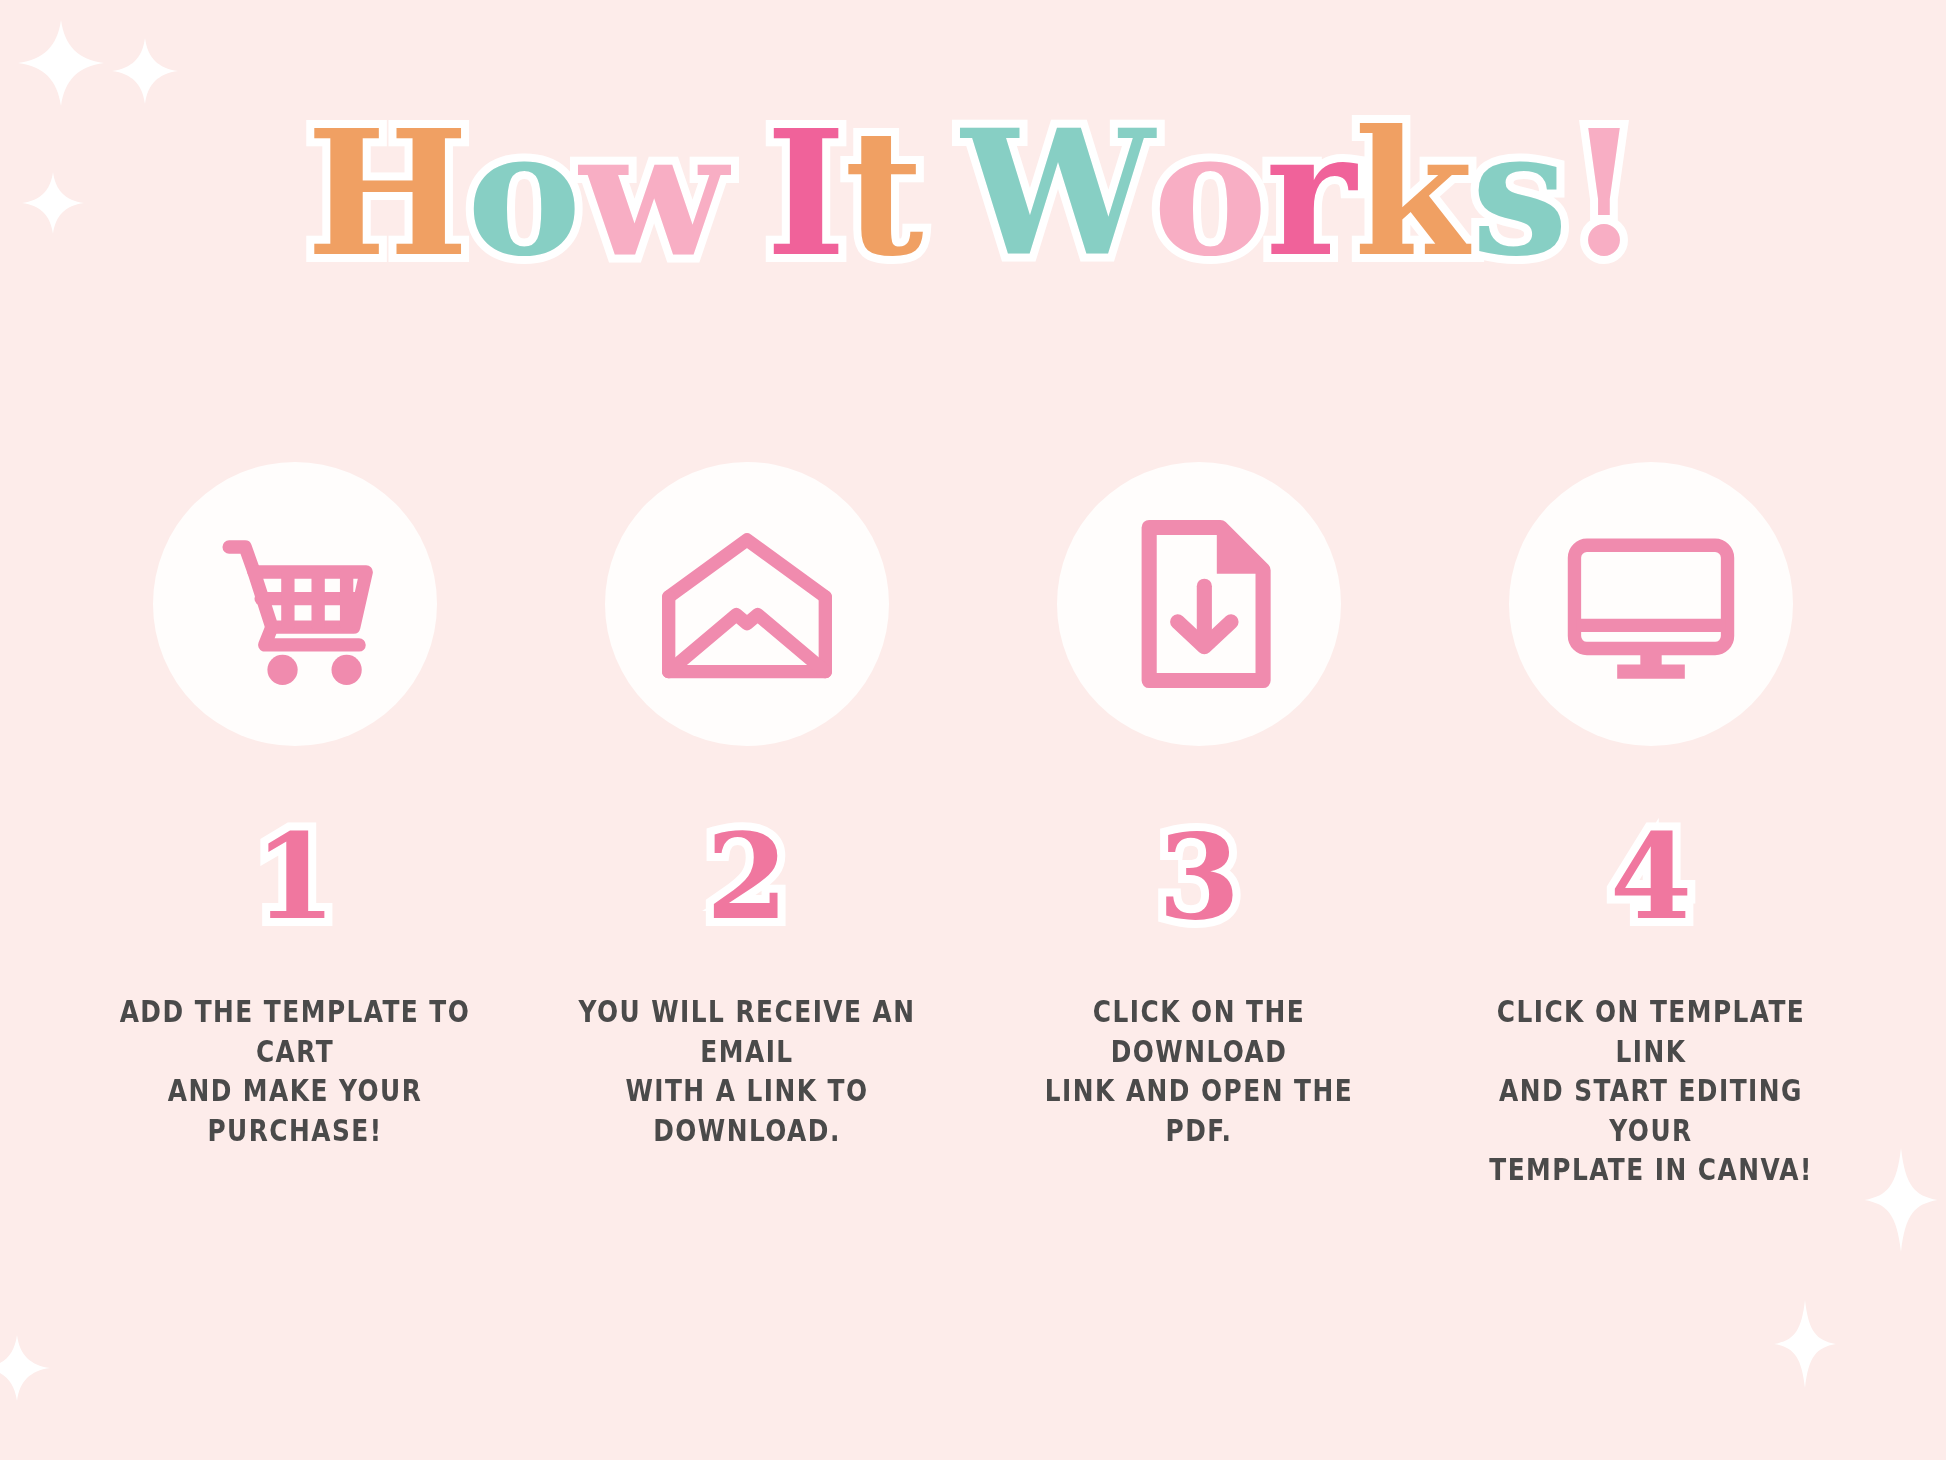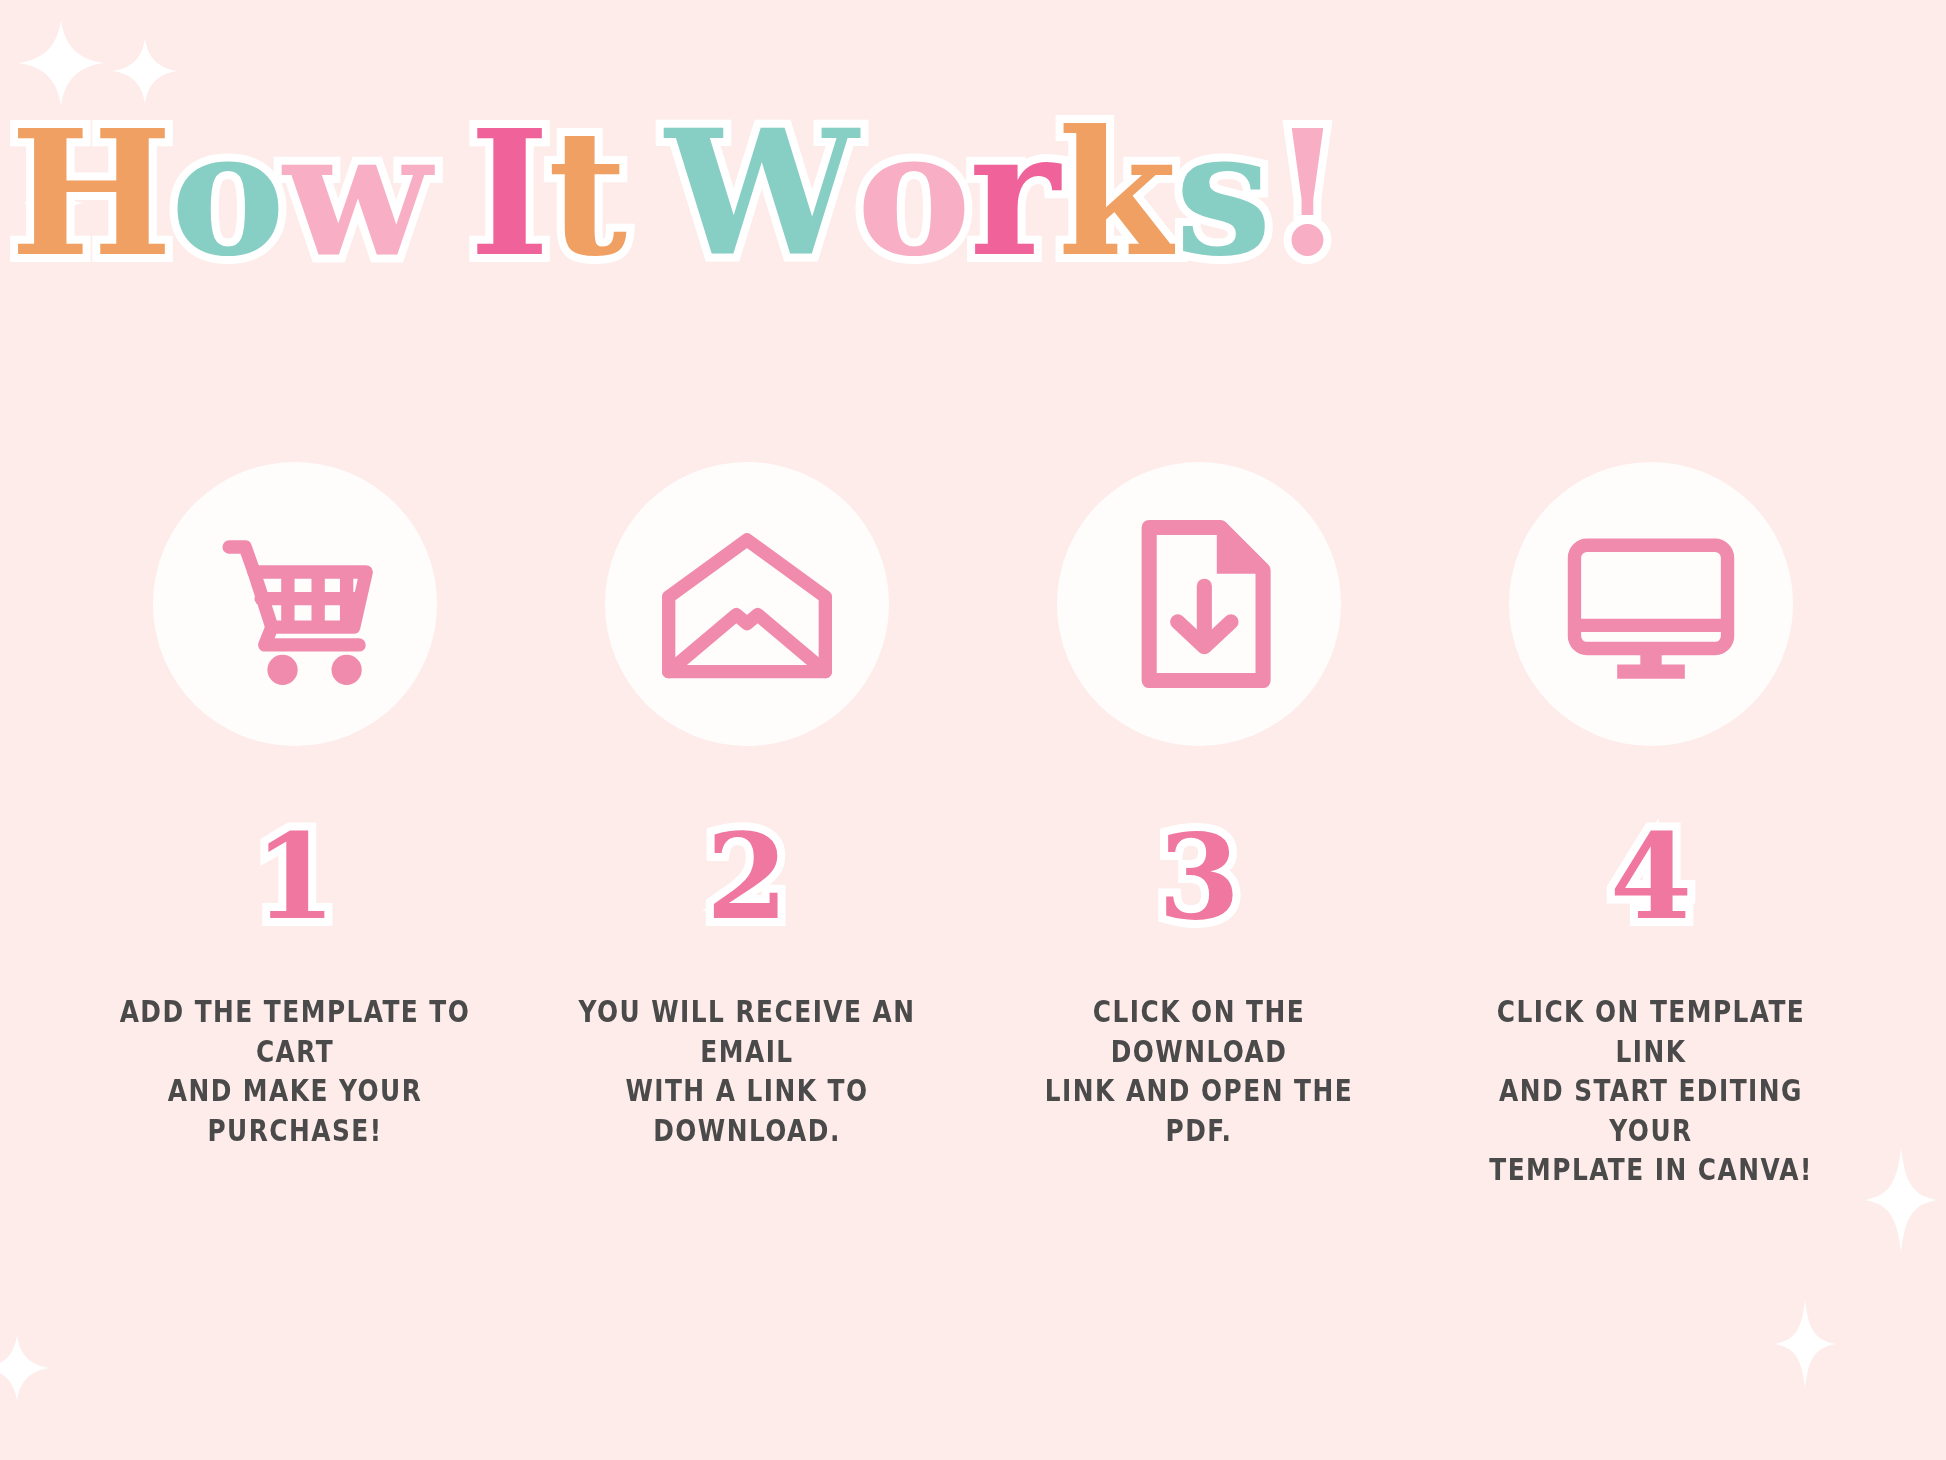--- a/index.html
+++ b/index.html
@@ -27,21 +27,21 @@
     display: block;
   }
   .sparkle svg { display: block; width: 100%; height: 100%; }
 
   
   .title-wrap {
     position: absolute;
     left: 0;
     right: 0;
     top: 108px;
-    text-align: left;
+    text-align: center;
     z-index: 2;
     text-decoration: underline;
   }
   .title {
     display: inline-block;
     font-family: "DejaVu Serif", serif;
     font-weight: 700;
     font-size: 172px;
     line-height: 1.0;
     letter-spacing: -2px;

